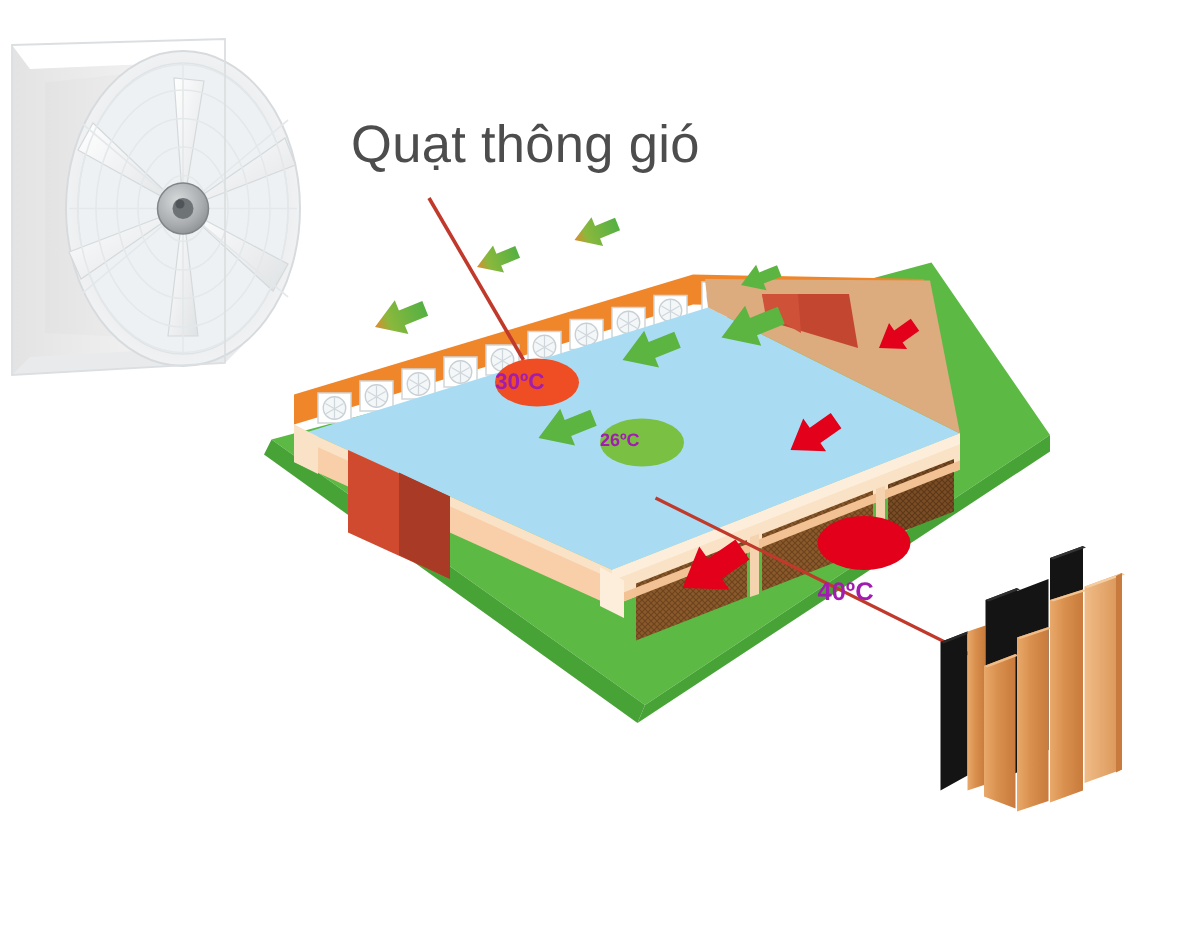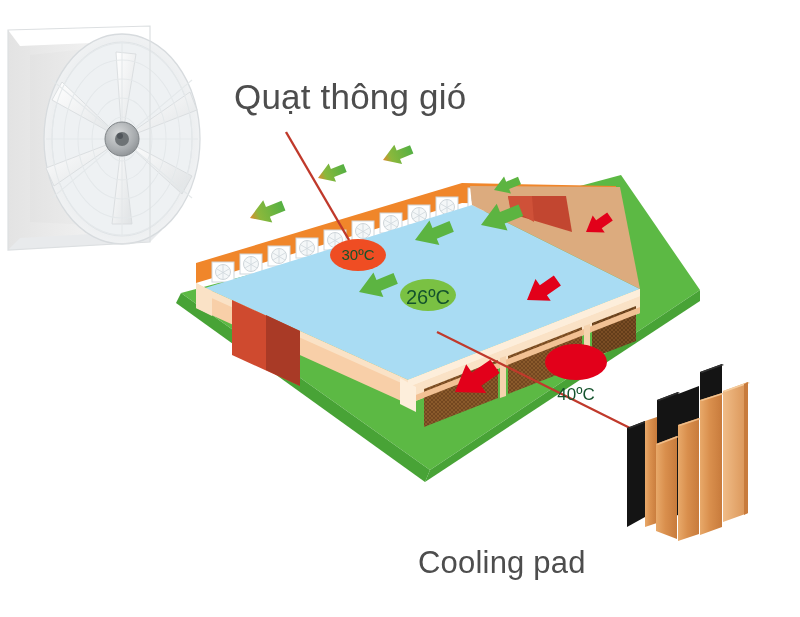--- a/index.html
+++ b/index.html
@@ -46,24 +46,24 @@
     color: #4d4d4d;
   }
   #label-pad-en {
     left: 418px;
     top: 545px;
     font-size: 31px;
     color: #4d4d4d;
   }
   .badge-txt {
     position: absolute;
-    color: #14532d;
-    font-weight: normal;
+    color: #a21caf;
+    font-weight: bold;
     white-space: nowrap;
-    text-align: center;
+    text-align: left;
     pointer-events: none;
   }
 </style>
 </head>
 <body>
 
 <div id="stage">
 
   <svg id="scene" viewBox="0 0 800 617">
     <defs>
@@ -336,21 +336,20 @@
     <g>
       <ellipse cx="358" cy="255" rx="28" ry="16" fill="#ef4d23"></ellipse>
       <ellipse cx="428" cy="295" rx="28" ry="16" fill="#7ac143"></ellipse>
       <ellipse cx="576" cy="362" rx="31" ry="18" fill="#e2001a"></ellipse>
     </g>
   </svg>
 
   <div class="txt" id="title-fan">Quạt thông gió</div>
 
 
-  <div class="txt" id="label-pad-en">Cooling pad</div>
 
   <div class="badge-txt" id="badge-30" style="left:330px; top:246px; width:56px; font-size:15px;">30ºC</div>
 
-  <div class="badge-txt" id="badge-26" style="left:400px; top:286px; width:56px; font-size:20px;">26ºC</div>
+  <div class="badge-txt" id="badge-26" style="left:400px; top:286px; width:56px; font-size:12px;">26ºC</div>
 
   <div class="badge-txt" id="badge-40" style="left:545px; top:351px; width:62px; font-size:17px;margin-top:34px;">40ºC</div>
 
 </div>
 
 </body></html>

